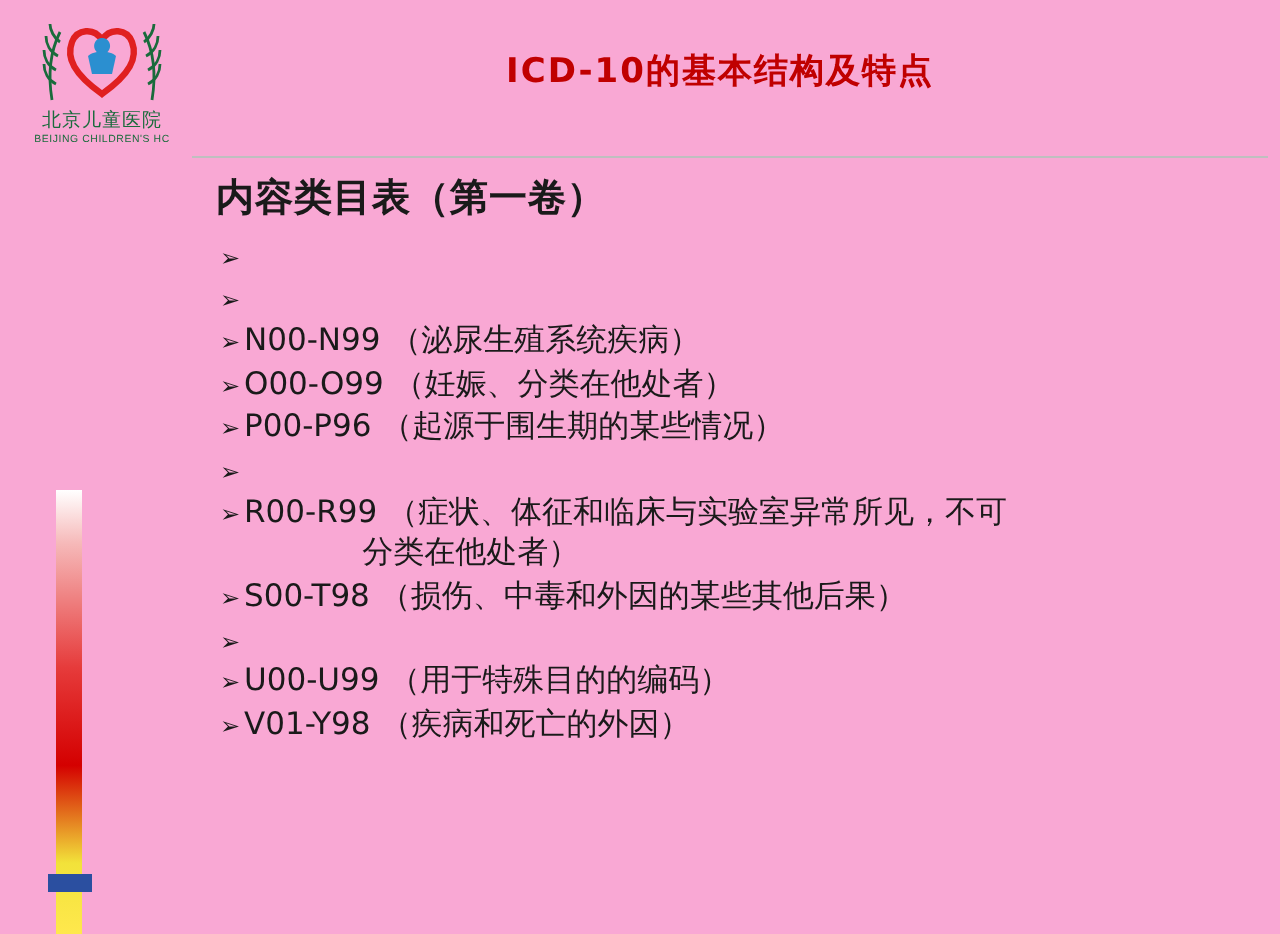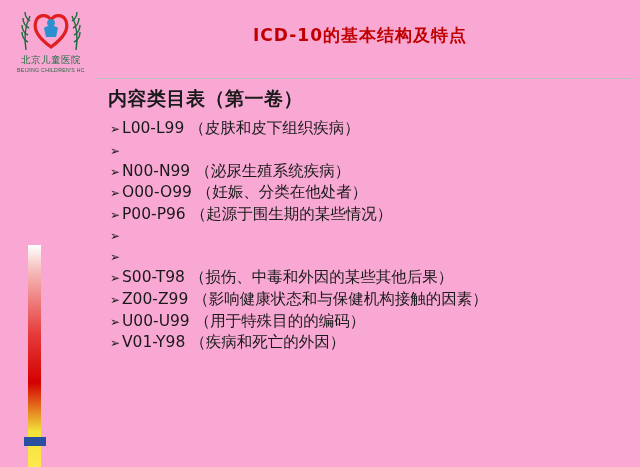--- a/index.html
+++ b/index.html
@@ -184,21 +184,20 @@
   <div class="title-rule"></div>
 
   <div class="left-bar"></div>
   <div class="left-bar-cap"></div>
 
   <div class="content">
     <div class="heading">内容类目表（第一卷）</div>
     <ul class="items">
       <li class="item">
         <span class="bullet">➢</span>
-        <span class="item-text">L00-L99 （皮肤和皮下组织疾病）</span>
       </li>
       <li class="item">
         <span class="bullet">➢</span>
       </li>
       <li class="item">
         <span class="bullet">➢</span>
         <span class="item-text">N00-N99 （泌尿生殖系统疾病）</span>
       </li>
       <li class="item">
         <span class="bullet">➢</span>
@@ -206,28 +205,29 @@
       </li>
       <li class="item">
         <span class="bullet">➢</span>
         <span class="item-text">P00-P96 （起源于围生期的某些情况）</span>
       </li>
       <li class="item">
         <span class="bullet">➢</span>
       </li>
       <li class="item">
         <span class="bullet">➢</span>
+        <span class="item-text">R00-R99 （症状、体征和临床与实验室异常所见，不可
+            分类在他处者）</span>
       </li>
       <li class="item">
         <span class="bullet">➢</span>
         <span class="item-text">S00-T98 （损伤、中毒和外因的某些其他后果）</span>
       </li>
       <li class="item">
         <span class="bullet">➢</span>
-        <span class="item-text">Z00-Z99 （影响健康状态和与保健机构接触的因素）</span>
       </li>
       <li class="item">
         <span class="bullet">➢</span>
         <span class="item-text">U00-U99 （用于特殊目的的编码）</span>
       </li>
       <li class="item">
         <span class="bullet">➢</span>
         <span class="item-text">V01-Y98 （疾病和死亡的外因）</span>
       </li>
     </ul>

